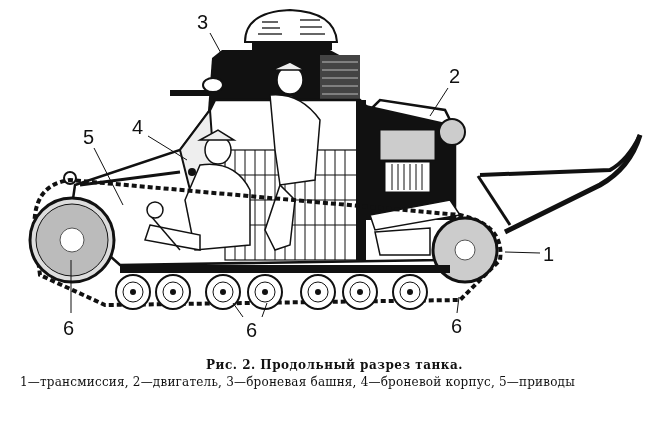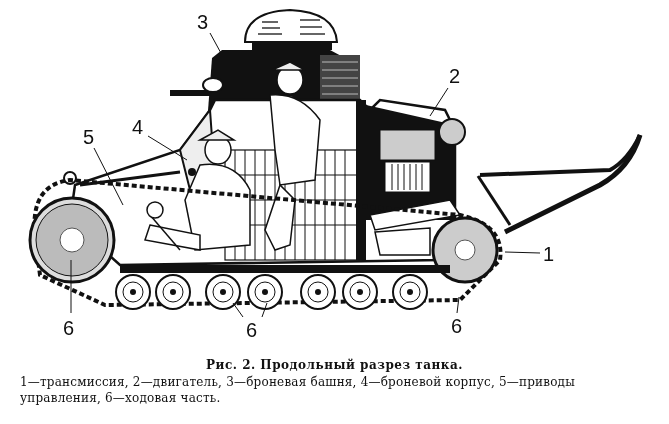--- a/index.html
+++ b/index.html
@@ -180,14 +180,13 @@
   <span class="label" style="left:83px;  top:127px;">5</span>
   <span class="label" style="left:543px; top:244px;">1</span>
   <span class="label" style="left:63px;  top:318px;">6</span>
   <span class="label" style="left:246px; top:320px;">6</span>
   <span class="label" style="left:451px; top:316px;">6</span>
 </div>
 
 <div class="caption-title">Рис. 2. Продольный разрез танка.</div>
 <div class="caption-body">
   <div>1—трансмиссия, 2—двигатель, 3—броневая башня, 4—броневой корпус, 5—приводы</div>
-  <div>управления, 6—ходовая часть.</div>
 </div>
 
 </body></html>

